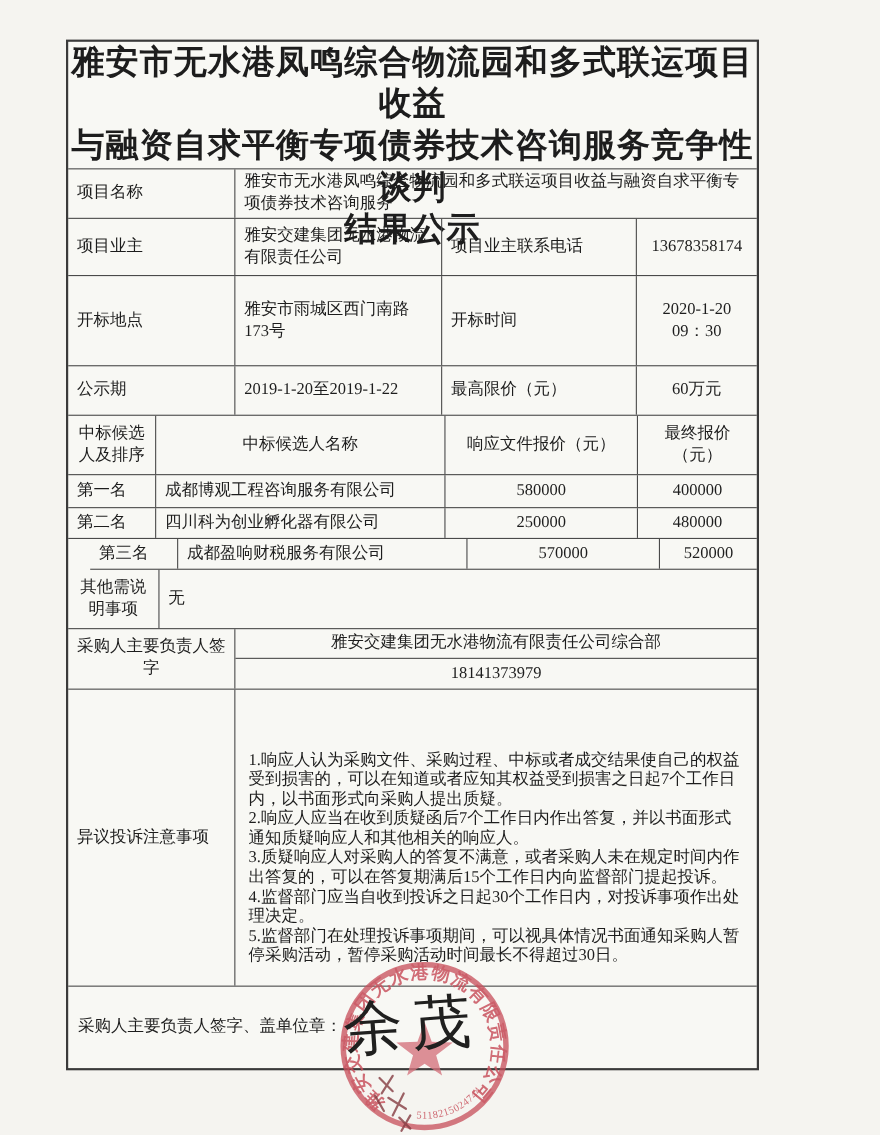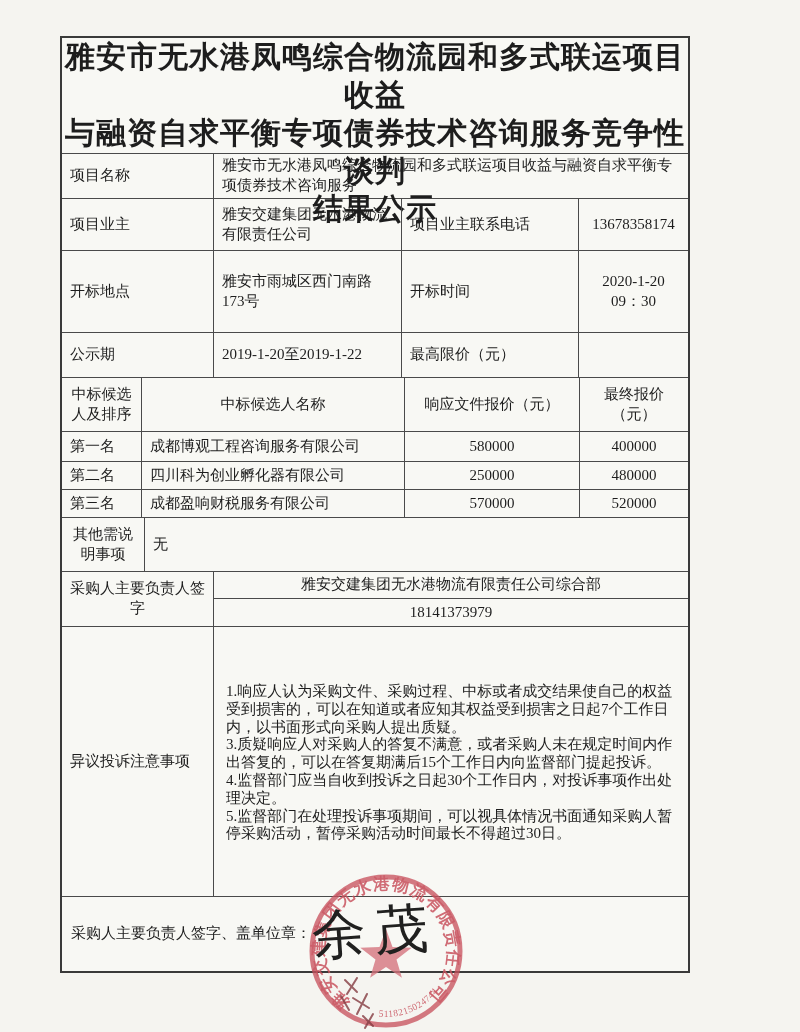--- a/index.html
+++ b/index.html
@@ -29,21 +29,21 @@
     line-height:38px; text-align:center; white-space:pre-line;
   }
 
   .grid-a{ grid-template-columns:152px 188px 177px 1fr; }
   .grid-b{ grid-template-columns:80px 263px 175px 1fr; }
   .grid-other{ grid-template-columns:83px 1fr; }
   .grid-two{ grid-template-columns:152px 1fr; }
 
   .h-pn{ height:45px; } .h-owner{ height:52px; } .h-place{ height:82px; }
   .h-pub{ height:45px; } .h-chdr{ height:54px; }
-  .h-c1{ height:30px; } .h-c2{ height:28px; } .h-c3{ height:28px; }
+  .h-c1{ height:30px; } .h-c2{ height:28px; } .h-c3{ height:28px;margin-left:20px; }
   .h-other{ height:54px; } .h-superv{ height:55px; }
   .h-obj{ height:270px; } .h-sign{ height:74px; }
 
   .fs{ font-size:15px; line-height:1.32; }
   .fsm{ font-size:15px; line-height:1.32; }
 
   .span3{ grid-column:2/5; }
   .superv-grid{ grid-template-rows:1fr 1fr; }
   .superv-label{ grid-row:1/3; }
   .superv-dep{ border-bottom:1.5px solid #4a4a4a; }
@@ -92,20 +92,21 @@
     <div class="cell fs">雅安市雨城区西门南路173号</div>
     <div class="cell fs">开标时间</div>
     <div class="cell endc fs center prel">2020-1-20
 09：30</div>
   </div>
 
   <div class="r grid-a h-pub">
     <div class="cell fs">公示期</div>
     <div class="cell fs">2019-1-20至2019-1-22</div>
     <div class="cell fs">最高限价（元）</div>
+    <div class="cell endc fs center">60万元</div>
   </div>
 
   <div class="r grid-b h-chdr">
     <div class="cell fs center">中标候选人及排序</div>
     <div class="cell fs center">中标候选人名称</div>
     <div class="cell fs center">响应文件报价（元）</div>
     <div class="cell endc fs center">最终报价（元）</div>
   </div>
 
   <div class="r grid-b h-c1">
@@ -135,20 +136,21 @@
   <div class="r grid-two superv-grid h-superv">
     <div class="cell fs center superv-label" style="padding:2px 4px;">采购人主要负责人签字</div>
     <div class="cell endc fs center superv-dep">雅安交建集团无水港物流有限责任公司综合部</div>
     <div class="cell endc fs center">18141373979</div>
   </div>
 
   <div class="r grid-two h-obj">
     <div class="cell fs obj-label">异议投诉注意事项</div>
     <div class="cell endc obj-body">
       <p>1.响应人认为采购文件、采购过程、中标或者成交结果使自己的权益受到损害的，可以在知道或者应知其权益受到损害之日起7个工作日内，以书面形式向采购人提出质疑。</p>
+      <p>2.响应人应当在收到质疑函后7个工作日内作出答复，并以书面形式通知质疑响应人和其他相关的响应人。</p>
       <p>3.质疑响应人对采购人的答复不满意，或者采购人未在规定时间内作出答复的，可以在答复期满后15个工作日内向监督部门提起投诉。</p>
       <p>4.监督部门应当自收到投诉之日起30个工作日内，对投诉事项作出处理决定。</p>
       <p>5.监督部门在处理投诉事项期间，可以视具体情况书面通知采购人暂停采购活动，暂停采购活动时间最长不得超过30日。</p>
     </div>
   </div>
 
   <div class="r h-sign last sign-row" style="display:block;">
     <div class="cell endc fs" style="height:100%;">采购人主要负责人签字、盖单位章：</div>
   </div>
 

